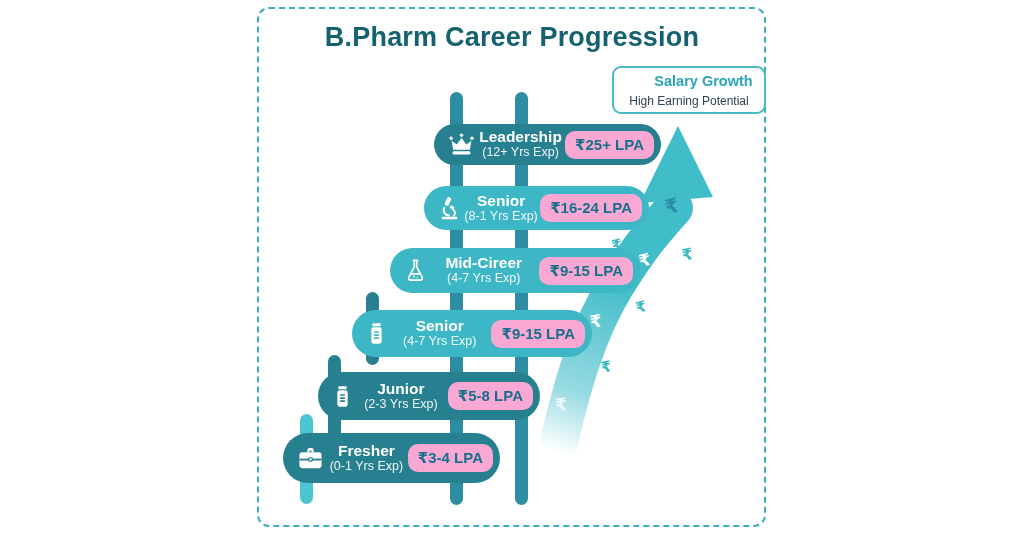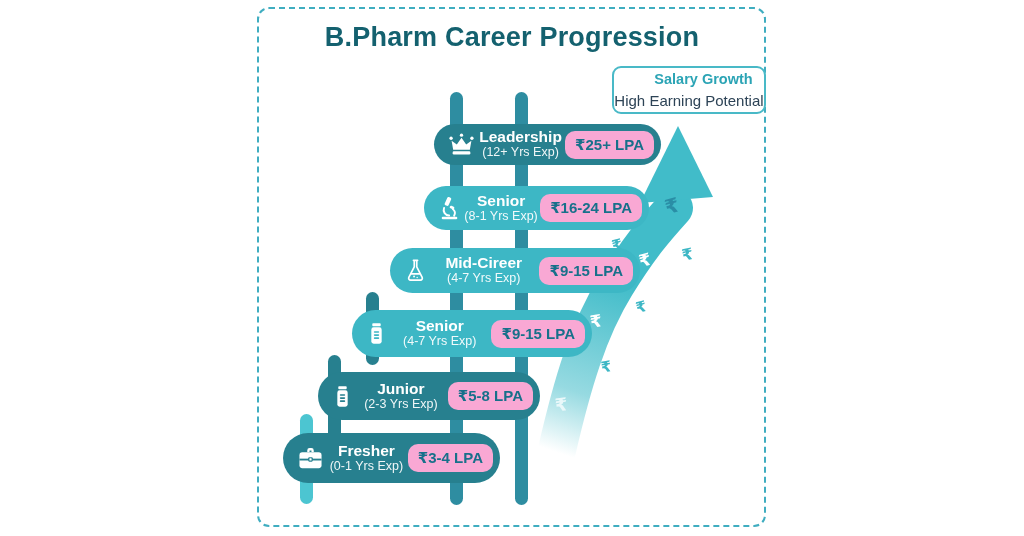--- a/index.html
+++ b/index.html
@@ -6,21 +6,21 @@
   .canvas{position:relative;width:1024px;height:536px;background:#fff;overflow:hidden;
           font-family:"Liberation Sans","DejaVu Sans",sans-serif;}
   .frame{position:absolute;left:257px;top:7px;width:505px;height:516px;
          border:2px dashed #3fadc0;border-radius:12px;}
   .title{position:absolute;left:258px;top:22px;width:508px;text-align:center;
          font-size:27px;font-weight:800;color:#14616f;letter-spacing:.2px;}
   .badge{position:absolute;left:612px;top:66px;width:150px;height:44px;background:#fff;
          border:2px solid #49b9c7;border-radius:9px;display:flex;flex-direction:column;
          align-items:center;justify-content:center;z-index:5;}
   .badge .b1{font-size:14.5px;font-weight:bold;color:#2ba4b5;margin-left:29px;}
-  .badge .b2{font-size:15px;color:#2d4356;margin-top:5px;}
+  .badge .b2{font-size:12px;color:#2d4356;margin-top:5px;}
   .rail{position:absolute;width:13px;border-radius:7px;background:#2e8da1;z-index:1;}
   .rail.left{left:450px;top:92px;height:413px;}
   .rail.right{left:515px;top:92px;height:413px;}
   .peg{position:absolute;width:13px;border-radius:7px;z-index:1;}
   .peg.p-senior2{left:366px;top:292px;height:73px;background:#27808f;}
   .peg.p-junior{left:328px;top:355px;height:85px;background:#27808f;}
   .peg.p-fresher{left:300px;top:414px;height:90px;background:#4cc5d1;}
   .arrow-svg{position:absolute;left:0;top:0;z-index:2;pointer-events:none;}
   .rupee{position:absolute;z-index:3;font-family:"DejaVu Sans",sans-serif;font-weight:600;}
   .pill{position:absolute;border-radius:999px;display:flex;align-items:center;z-index:4;color:#fff;}

